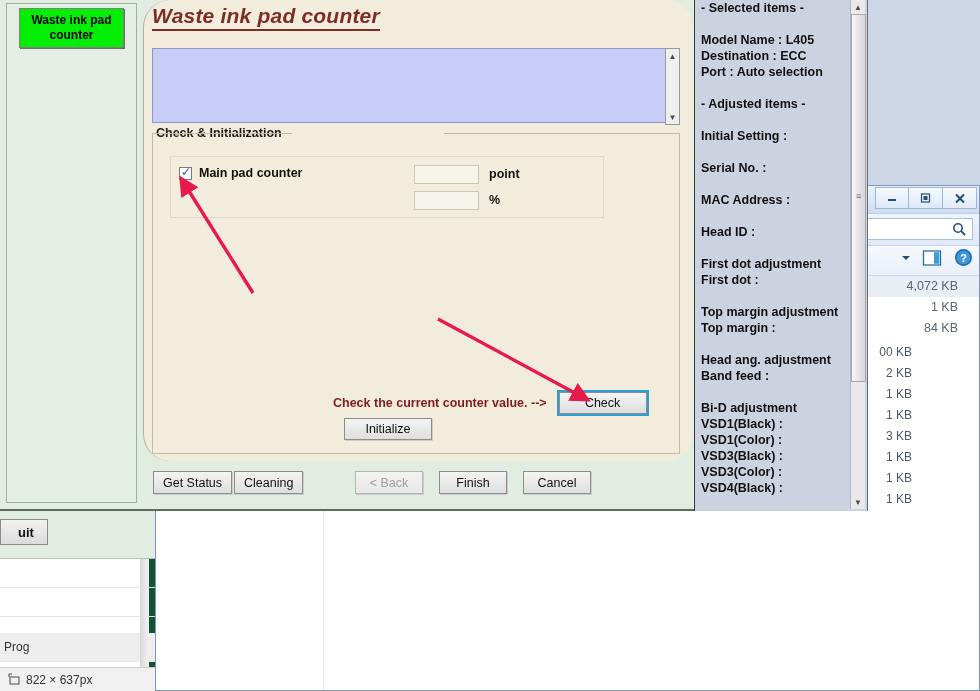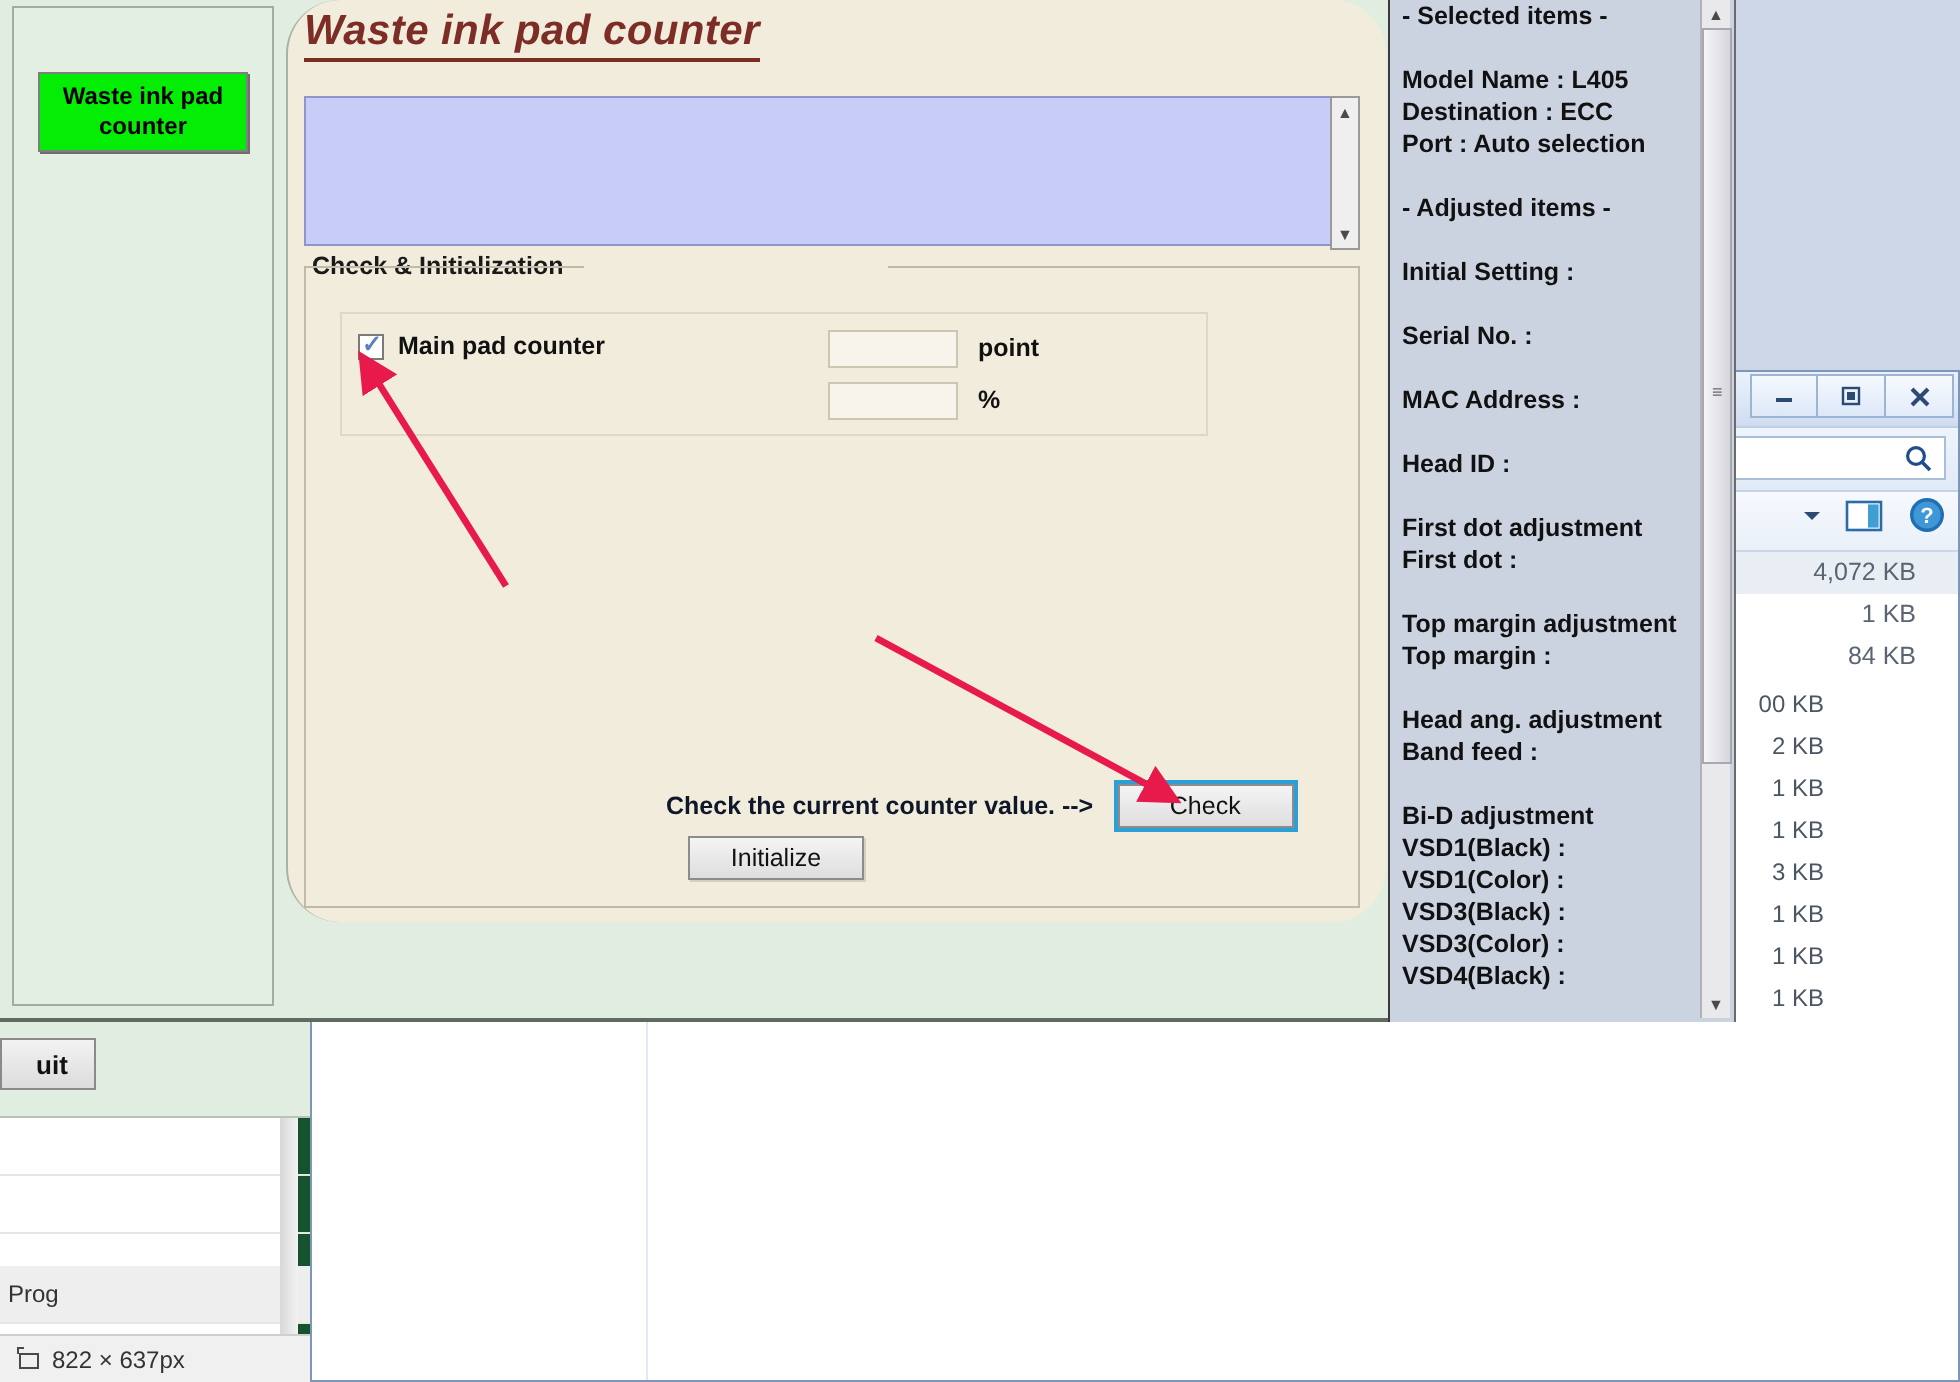--- a/index.html
+++ b/index.html
@@ -167,21 +167,21 @@
     font-size:12px; color:#5a7fc4; font-weight:bold;
   }
   #chk-label { font-size:12.5px; font-weight:bold; color:#111; }
   .val-field {
     position:absolute; width:65px; height:19px; background:#f7f4ec;
     border:1px solid #ccc6b4;
   }
   .val-unit { position:absolute; font-size:12.5px; font-weight:bold; color:#111; }
 
   .action-row { position:absolute; display:flex; align-items:center; gap:12px; }
-  .action-label { font-size:12.5px; font-weight:bold; color:#0f172a; }
+  .action-label { font-size:12.5px; font-weight:bold; color:#7f1d1d; }
   .grey-btn {
     background:linear-gradient(180deg,#f4f4f4,#dedede);
     border:1px solid #8c8c8c; font-size:12.5px; font-weight:normal; color:#111;
     display:flex; align-items:center; justify-content:center;
     box-shadow:1px 1px 0 rgba(0,0,0,0.12);
   }
   #check-btn { width:88px; height:22px; outline:2px solid #2e9fd4; outline-offset:0px; }
   #init-btn { width:88px; height:22px; }
 
   #footer-bar {
@@ -411,21 +411,21 @@
       <rect x="2" y="4" width="9" height="7" fill="none" stroke="#4a4a4a"></rect>
       <path d="M1 4 V1 H4" fill="none" stroke="#4a4a4a"></path>
     </svg>
     <span>822 × 637px</span>
   </div>
 </div>
 
 <div id="adjprog">
 
   <div id="side-list">
-    <div id="waste-btn" style="background: rgb(4, 237, 4); margin-top: 28px;">
+    <div id="waste-btn" style="background: rgb(4, 237, 4);">
       <span id="waste-btn-label">
           <div>Waste ink pad</div>
           <div>counter</div>
         </span>
     </div>
   </div>
 
   <div id="content-pane">
     <div id="page-title" style="color: rgb(124, 45, 38); border-bottom-color: rgb(124, 45, 38);">Waste ink pad counter</div>
 
@@ -460,20 +460,31 @@
       <div class="action-row" style="left:180px; top:258px;">
         <span class="action-label">Check the current counter value.  --&gt;</span>
         <div class="grey-btn" id="check-btn">Check</div>
       </div>
       <div class="action-row" style="left:191px; top:284px;">
         <div class="grey-btn" id="init-btn">Initialize</div>
       </div>
     </div>
   </div>
 
+  <div id="footer-bar">
+    <div id="footer-left">
+      <div class="grey-btn foot-btn">Get Status</div>
+      <div class="grey-btn foot-btn">Cleaning</div>
+    </div>
+    <div id="footer-right">
+      <div class="grey-btn foot-btn disabled" style="width:68px;padding:0;">&lt; Back</div>
+      <div class="grey-btn foot-btn" style="width:68px;padding:0;">Finish</div>
+      <div class="grey-btn foot-btn" style="width:68px;padding:0;">Cancel</div>
+    </div>
+  </div>
 </div>
 
 <div id="info-pane">
   <div id="info-text">
       <div class="ln">- Selected items -</div>
       <div class="blank"></div>
       <div class="ln">Model Name : L405</div>
       <div class="ln">Destination : ECC</div>
       <div class="ln">Port : Auto selection</div>
       <div class="blank"></div>

